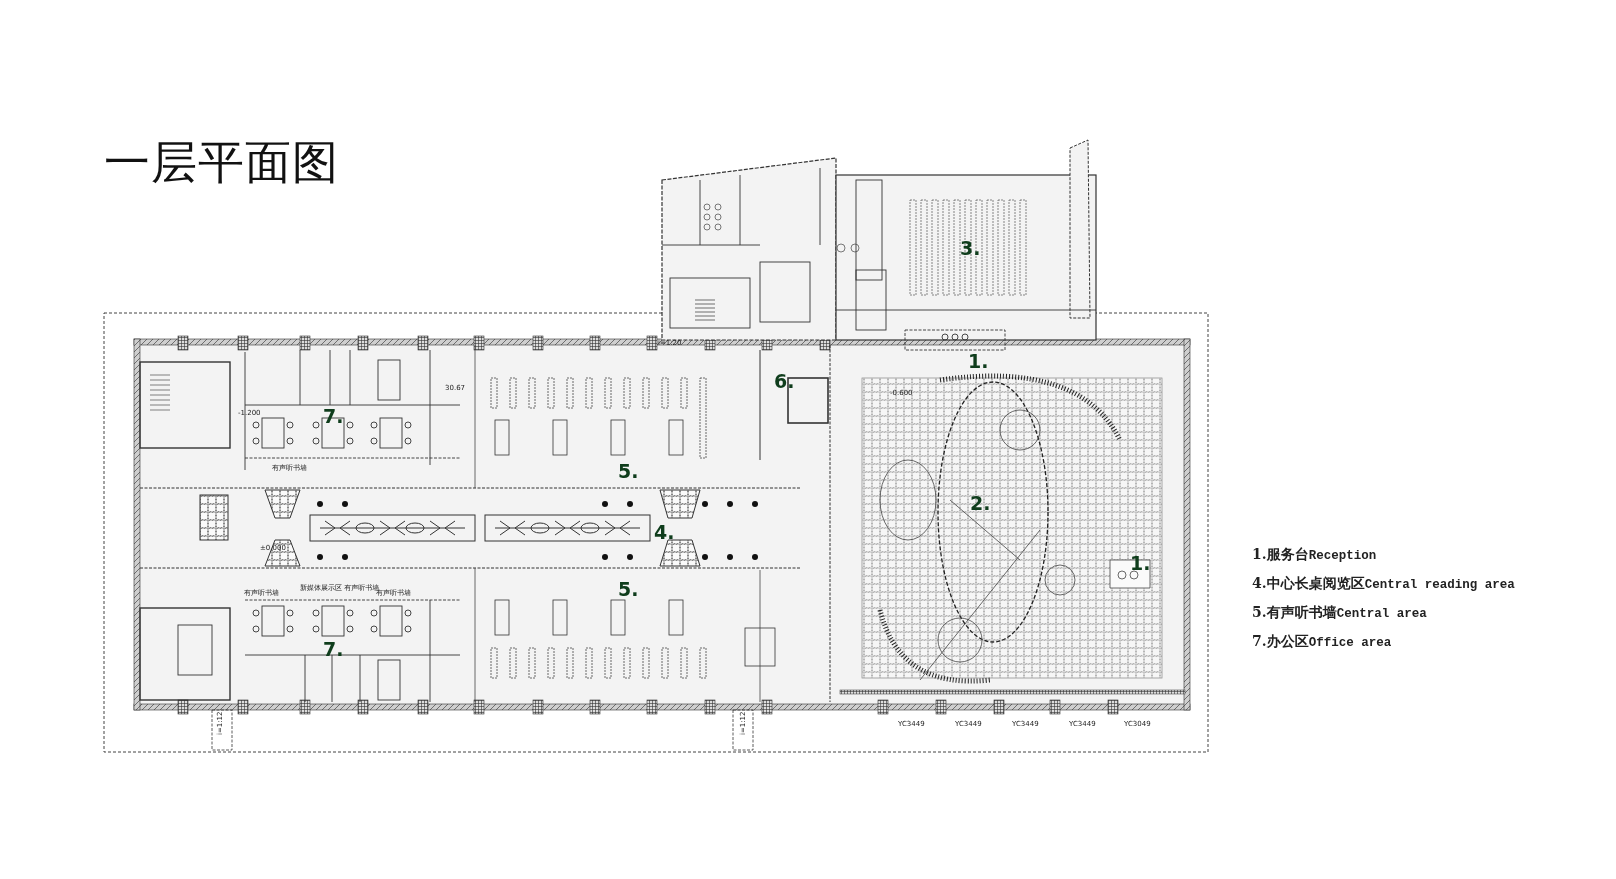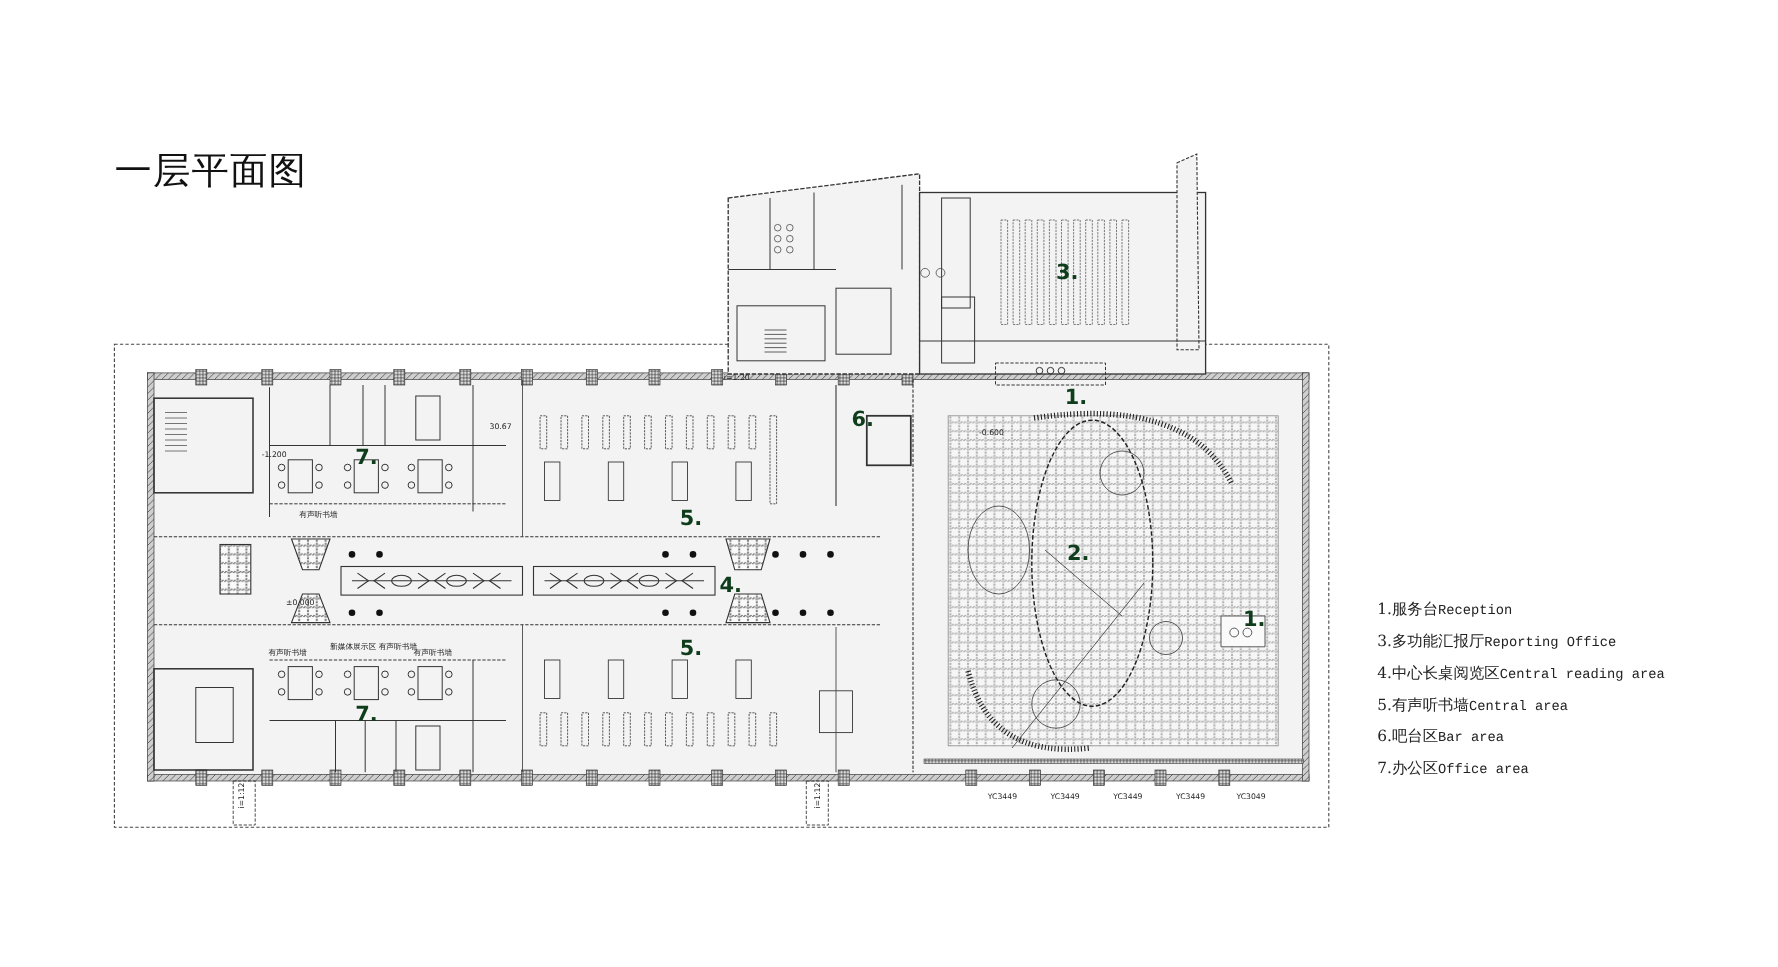--- a/index.html
+++ b/index.html
@@ -1,23 +1,23 @@
 <!DOCTYPE html>
 <html><head>
 <meta charset="utf-8">
 <style>
   html, body { margin:0; padding:0; background:#ffffff; }
   body { width:1616px; height:879px; position:relative; overflow:hidden;
          font-family:"DejaVu Serif", serif; }
-  .title { position:absolute; left:104px; top:132px; font-size:34px; color:#111;
+  .title { position:absolute; left:104px; top:132px; font-size:46px; color:#111;
            font-family:Liberation Mono, monospace; letter-spacing:1px; }
   .plan { position:absolute; left:0; top:0; width:1616px; height:879px; }
   .legend { position:absolute; left:1252px; top:540px; }
   .legend-item { height:29px; line-height:29px; font-size:14px; color:#222; white-space:nowrap;
-                 font-family:"DejaVu Serif", serif; }
+                 font-family:"DejaVu Serif", serif;font-weight:bold; }
   .legend-item .en { font-family:"Liberation Mono", monospace; font-size:12.5px; }
   .zone-label { position:absolute; font-family:"DejaVu Sans", sans-serif; font-weight:bold;
                 font-size:19px; color:#0f3d1c; }
 </style>
 </head>
 <body>
 
 <div class="title">一层平面图</div>
 
 <svg class="plan" viewBox="0 0 1616 879" xmlns="http://www.w3.org/2000/svg">
@@ -354,27 +354,21 @@
 <div class="zone-label" style="left:618px;top:578px;">5.</div>
 <div class="zone-label" style="left:774px;top:370px;">6.</div>
 <div class="zone-label" style="left:323px;top:405px;">7.</div>
 <div class="zone-label" style="left:323px;top:638px;">7.</div>
 
 <div class="legend">
   <div class="legend-item">
     <span>1.</span><span>服务台</span><span class="en">Reception</span>
   </div>
   <div class="legend-item">
-    <span>3.</span><span>多功能汇报厅</span><span class="en">Reporting Office</span>
-  </div>
-  <div class="legend-item">
     <span>4.</span><span>中心长桌阅览区</span><span class="en">Central reading area</span>
   </div>
   <div class="legend-item">
     <span>5.</span><span>有声听书墙</span><span class="en">Central area</span>
   </div>
   <div class="legend-item">
-    <span>6.</span><span>吧台区</span><span class="en">Bar area</span>
-  </div>
-  <div class="legend-item">
     <span>7.</span><span>办公区</span><span class="en">Office area</span>
   </div>
 </div>
 
 </body></html>

